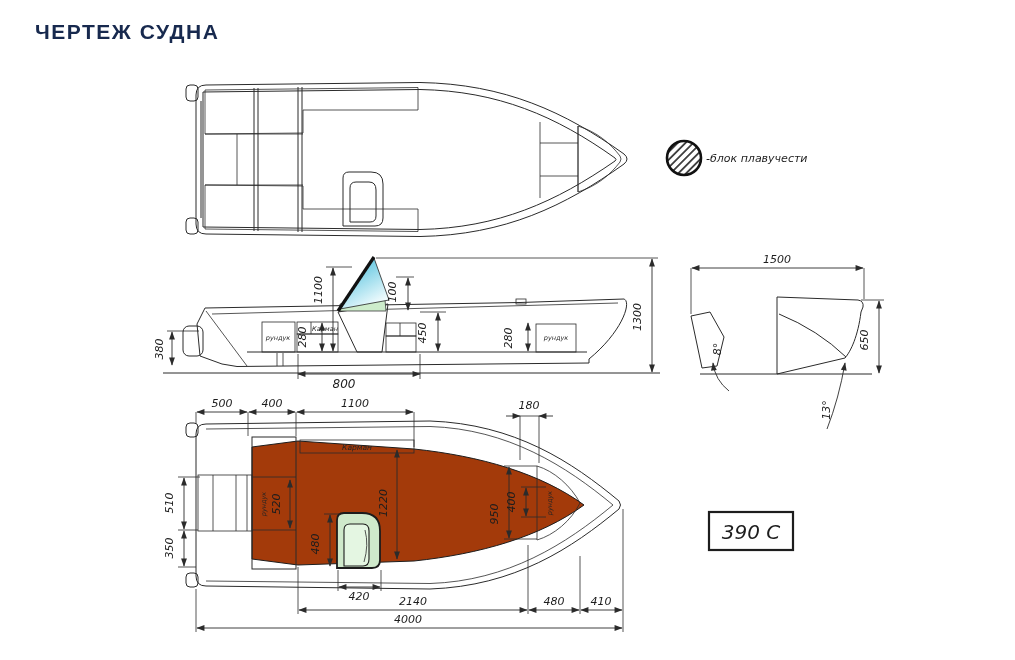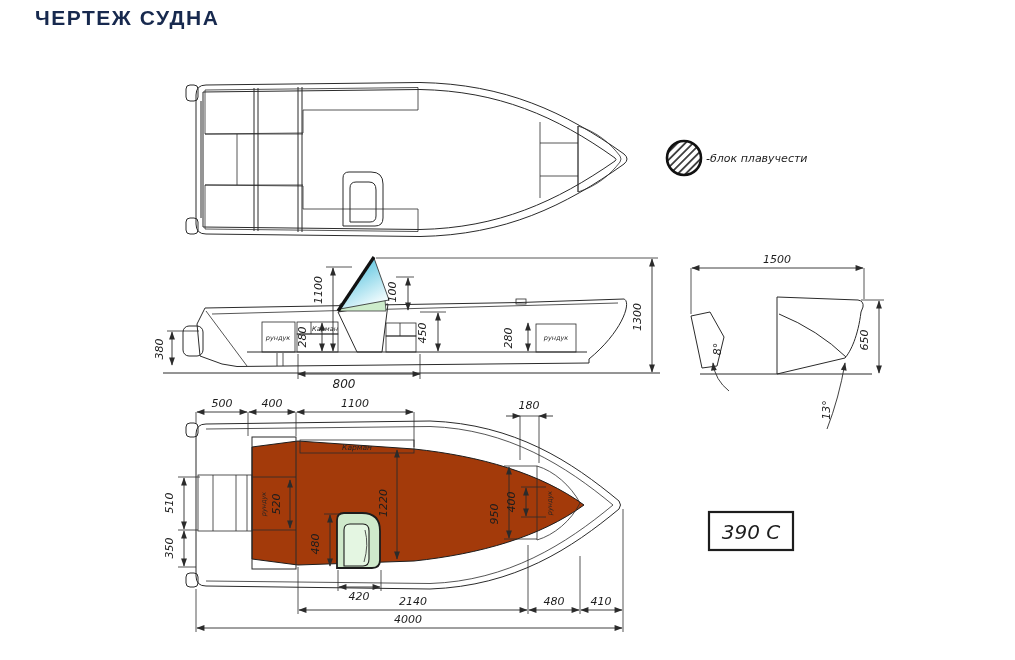--- a/index.html
+++ b/index.html
@@ -1,18 +1,18 @@
 <!DOCTYPE html>
 <html><head>
 <meta charset="utf-8">
 <style>
   html,body{margin:0;padding:0;background:#ffffff;}
   #canvas{position:relative;width:1015px;height:660px;background:#fff;overflow:hidden;
           font-family:"Liberation Sans", sans-serif;}
-  #page-title{position:absolute;left:35px;top:6px;margin:0;font-size:21px;font-weight:600;
+  #page-title{position:absolute;left:35px;top:20px;margin:0;font-size:21px;font-weight:600;
           letter-spacing:1.5px;color:#17294e;font-family:"Liberation Sans",sans-serif;}
   svg{position:absolute;left:0;top:0;}
   .ln{stroke:#2b2b2b;stroke-width:1;fill:none;}
   .thin{stroke:#2b2b2b;stroke-width:0.8;fill:none;}
   .dl{stroke:#2b2b2b;stroke-width:0.9;fill:none;marker-start:url(#arr);marker-end:url(#arr);}
   .dle{stroke:#2b2b2b;stroke-width:0.9;fill:none;marker-end:url(#arr);}
   .dim{font:italic 11px "DejaVu Sans",sans-serif;fill:#1d1d1d;}
   .dimb{font:italic 12px "DejaVu Sans",sans-serif;fill:#1d1d1d;}
   .lbl{font:italic 7.5px "DejaVu Sans",sans-serif;fill:#242424;}
   .lbls{font:italic 6.5px "DejaVu Sans",sans-serif;fill:#242424;}

